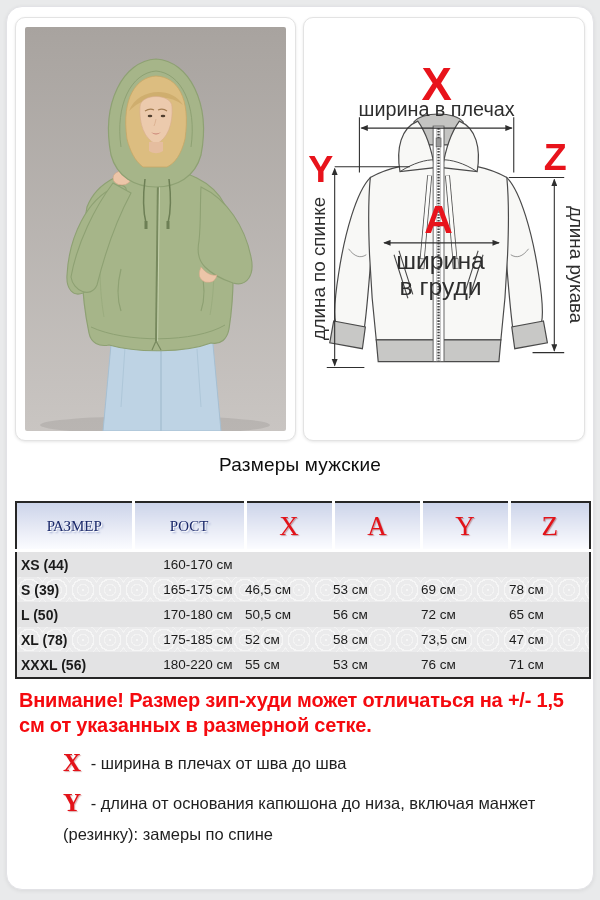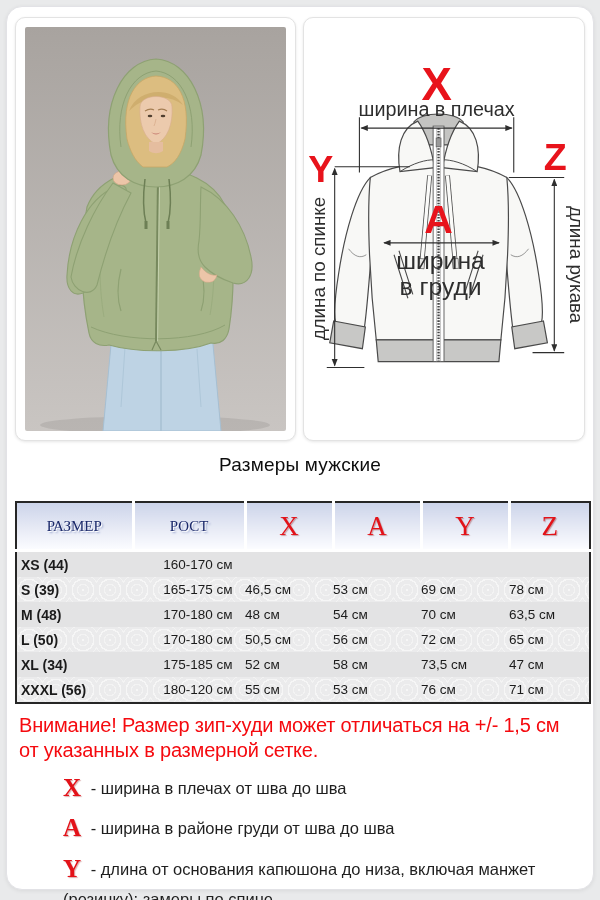--- a/index.html
+++ b/index.html
@@ -58,21 +58,21 @@
   .size-table tbody tr:nth-child(even){
     background-color:#ebebec;
     background-image:repeating-radial-gradient(circle at 13px 13px,
       rgba(255,255,255,.55) 0 1.5px,transparent 1.5px 5px,
       rgba(255,255,255,.38) 5px 6.2px,transparent 6.2px 10px);
     background-size:27px 26px;
   }
 
   .warning{
     margin:9px 4px 6px 4px;max-width:552px;
-    font-size:20px;font-weight:normal;color:#f50a0f;line-height:1.24;
+    font-size:20px;font-weight:bold;color:#f50a0f;line-height:1.24;
     letter-spacing:-.2px;
   }
   .definitions{margin:4px 10px 0 32px;}
   .def-item{font-size:16.5px;color:#1f1f1f;margin:3px 16px;line-height:1.5;}
   .def-letter{
     font-family:"Liberation Serif","DejaVu Serif",serif;
     font-weight:bold;font-size:25px;color:#e31219;
     text-shadow:1px 1px 1px rgba(150,20,20,.35);
     margin-right:5px;vertical-align:-2px;
   }
@@ -261,60 +261,49 @@
   </tr>
         <tr>
     <td class="c-size">S (39)</td>
     <td class="c-rost">165-175 см</td>
     <td class="c-val">46,5 см</td>
     <td class="c-val">53 см</td>
     <td class="c-val">69 см</td>
     <td class="c-val">78 см</td>
   </tr>
         <tr>
-    <td class="c-size">M (48)</td>
-    <td class="c-rost">170-180 см</td>
-    <td class="c-val">48 см</td>
-    <td class="c-val">54 см</td>
-    <td class="c-val">70 см</td>
-    <td class="c-val">63,5 см</td>
-  </tr>
-        <tr>
     <td class="c-size">L (50)</td>
     <td class="c-rost">170-180 см</td>
     <td class="c-val">50,5 см</td>
     <td class="c-val">56 см</td>
     <td class="c-val">72 см</td>
     <td class="c-val">65 см</td>
   </tr>
         <tr>
-    <td class="c-size">XL (34)</td>
+    <td class="c-size">XL (78)</td>
     <td class="c-rost">175-185 см</td>
     <td class="c-val">52 см</td>
     <td class="c-val">58 см</td>
     <td class="c-val">73,5 см</td>
     <td class="c-val">47 см</td>
   </tr>
         <tr>
     <td class="c-size">XXXL (56)</td>
-    <td class="c-rost">180-120 см</td>
+    <td class="c-rost">180-220 см</td>
     <td class="c-val">55 см</td>
     <td class="c-val">53 см</td>
     <td class="c-val">76 см</td>
     <td class="c-val">71 см</td>
   </tr>
       </tbody>
   </table>
 
   <p class="warning">Внимание! Размер зип-худи может отличаться на +/- 1,5 см от указанных в размерной сетке.</p>
 
   <div class="definitions" id="definitions">
       <div class="def-item">
     <span class="def-letter">X</span><span> - ширина в плечах от шва до шва</span>
-  </div>
-      <div class="def-item">
-    <span class="def-letter">A</span><span> - ширина в районе груди от шва до шва</span>
   </div>
       <div class="def-item">
     <span class="def-letter">Y</span><span> - длина от основания капюшона до низа, включая манжет (резинку): замеры по спине</span>
   </div>
     </div>
 </div>
 
 </body></html>

